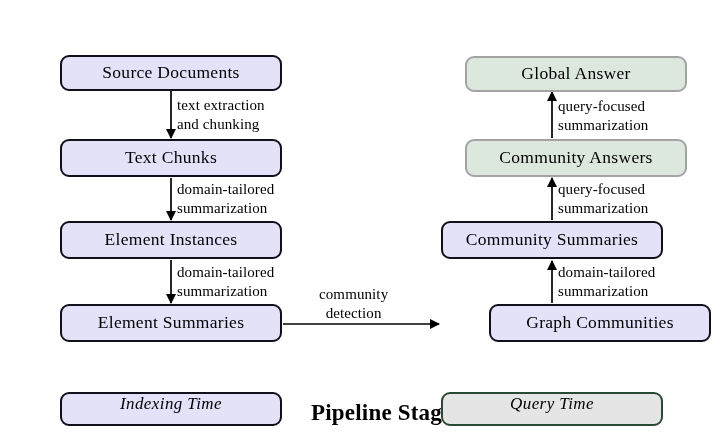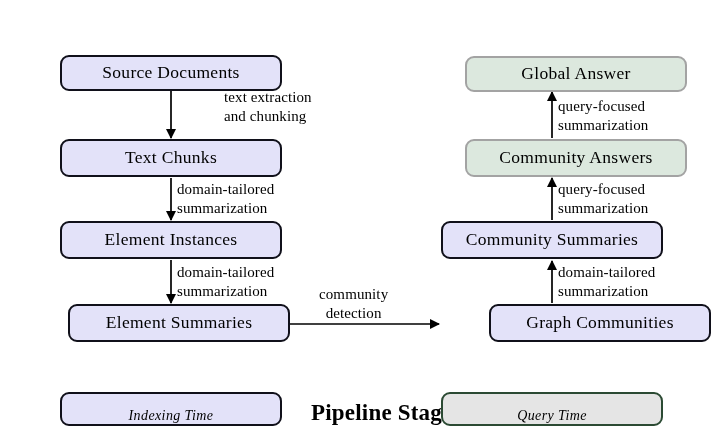--- a/index.html
+++ b/index.html
@@ -52,24 +52,24 @@
   .node-label {
     display: block;
     padding: 0 4px;
   }
 
   
   .legend-node {
     position: absolute;
     box-sizing: border-box;
     display: flex;
-    align-items: flex-end;
+    align-items: flex-start;
     justify-content: center;
     border-radius: 9px;
-    font-size: 14px;
+    font-size: 17px;
     font-style: italic;
     letter-spacing: 0.4px;
     white-space: nowrap;
     z-index: 3;
   }
   .legend-node.index {
     background: #e3e2f9;
     border: 2px solid #10101a;
   }
   .legend-node.query {
@@ -139,41 +139,41 @@
   </div>
 
   <div class="node index" style="left:60px; top:55px; width:222px; height:36px;">
     <span class="node-label">Source Documents</span>
   </div>
 
   <div class="node index" style="left:60px; top:221px; width:222px; height:38px;">
     <span class="node-label">Element Instances</span>
   </div>
 
-  <div class="node index" style="left:60px; top:304px; width:222px; height:38px;margin-left:8px;">
+  <div class="node index" style="left:60px; top:304px; width:222px; height:38px;">
     <span class="node-label">Element Summaries</span>
   </div>
 
   <div class="node query" style="left:441px; top:56px; width:222px; height:36px;">
     <span class="node-label">Global Answer</span>
   </div>
 
   <div class="node query" style="left:441px; top:139px; width:222px; height:38px;align-items:center;">
     <span class="node-label">Community Answers</span>
   </div>
 
   <div class="node index" style="left:441px; top:221px; width:222px; height:38px;">
     <span class="node-label">Community Summaries</span>
   </div>
 
   <div class="node index" style="left:441px; top:304px; width:222px; height:38px;margin-left:48px;">
     <span class="node-label">Graph Communities</span>
   </div>
 
-  <div class="edge-label" style="left:177px; top:88px;margin-left:47px;">
+  <div class="edge-label" style="left:177px; top:96px;">
     <span>text extraction</span>
     <span>and chunking</span>
   </div>
 
   <div class="edge-label" style="left:177px; top:180px;">
     <span>domain-tailored</span>
     <span>summarization</span>
   </div>
 
   <div class="edge-label" style="left:177px; top:263px;">

